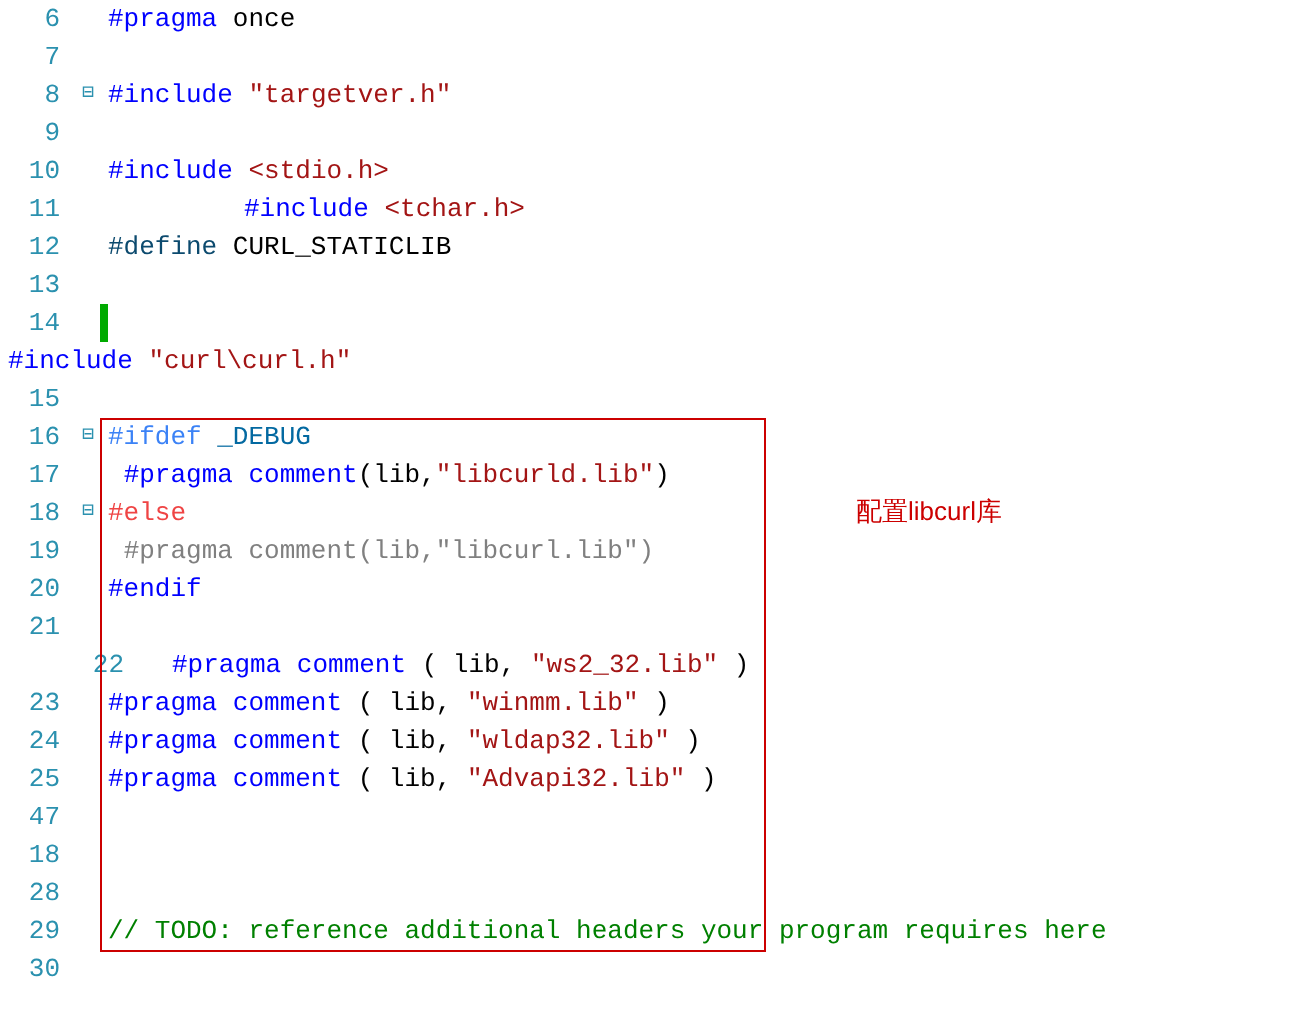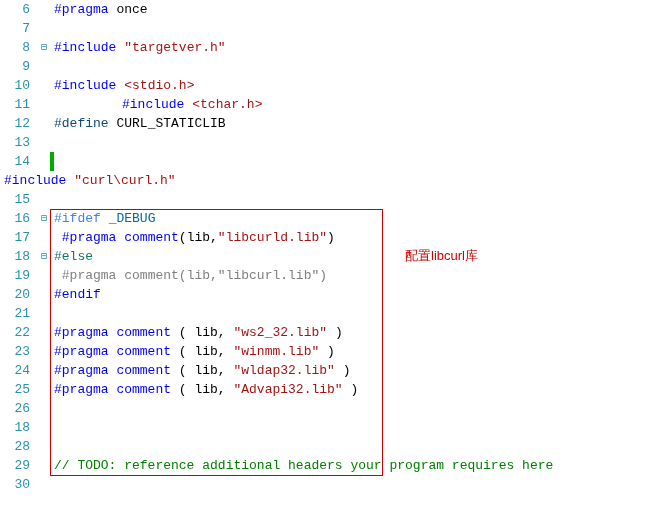--- a/index.html
+++ b/index.html
@@ -110,59 +110,59 @@
         <span class="code-content"><span style="color:#3b82f6">#ifdef</span> <span style="color:#0369a1">_DEBUG</span></span>
       </div>
       <div class="code-line" style="position: relative;">
         <span class="line-number">17</span>
         <span class="fold-icon" style="color: rgb(43, 145, 175); font-size: 10px;"></span>
         <span class="code-content"> <span style="color:#0000ff">#pragma comment</span><span style="color:#000000">(lib,</span><span style="color:#a31515">"libcurld.lib"</span><span style="color:#000000">)</span></span>
       </div>
       <div class="code-line" style="position: relative;">
         <span class="line-number">18</span>
         <span class="fold-icon" style="color: rgb(43, 145, 175); font-size: 10px;">⊟</span>
-        <span class="code-content"><span style="color:#0f766e">#else</span></span>
+        <span class="code-content"><span style="color:#ef4444">#else</span></span>
       </div>
       <div class="code-line" style="position: relative;">
         <span class="line-number">19</span>
         <span class="fold-icon" style="color: rgb(43, 145, 175); font-size: 10px;"></span>
         <span class="code-content"> <span style="color:#808080">#pragma comment(lib,"libcurl.lib")</span></span>
       </div>
       <div class="code-line" style="position: relative;">
         <span class="line-number">20</span>
         <span class="fold-icon" style="color: rgb(43, 145, 175); font-size: 10px;"></span>
         <span class="code-content"><span style="color:#0000ff">#endif</span></span>
       </div>
       <div class="code-line" style="position: relative;">
         <span class="line-number">21</span>
         <span class="fold-icon" style="color: rgb(43, 145, 175); font-size: 10px;"></span>
         <span class="code-content">&nbsp;</span>
       </div>
-      <div class="code-line" style="position: relative;">
+      <div class="code-line" style="position: relative; margin-left: 32px;">
         <span class="line-number">22</span>
         <span class="fold-icon" style="color: rgb(43, 145, 175); font-size: 10px;"></span>
         <span class="code-content"><span style="color:#0000ff">#pragma comment</span><span style="color:#000000"> ( lib, </span><span style="color:#a31515">"ws2_32.lib"</span><span style="color:#000000"> )</span></span>
       </div>
       <div class="code-line" style="position: relative;">
         <span class="line-number">23</span>
         <span class="fold-icon" style="color: rgb(43, 145, 175); font-size: 10px;"></span>
         <span class="code-content"><span style="color:#0000ff">#pragma comment</span><span style="color:#000000"> ( lib, </span><span style="color:#a31515">"winmm.lib"</span><span style="color:#000000"> )</span></span>
       </div>
       <div class="code-line" style="position: relative;">
         <span class="line-number">24</span>
         <span class="fold-icon" style="color: rgb(43, 145, 175); font-size: 10px;"></span>
         <span class="code-content"><span style="color:#0000ff">#pragma comment</span><span style="color:#000000"> ( lib, </span><span style="color:#a31515">"wldap32.lib"</span><span style="color:#000000"> )</span></span>
       </div>
       <div class="code-line" style="position: relative;">
         <span class="line-number">25</span>
         <span class="fold-icon" style="color: rgb(43, 145, 175); font-size: 10px;"></span>
         <span class="code-content"><span style="color:#0000ff">#pragma comment</span><span style="color:#000000"> ( lib, </span><span style="color:#a31515">"Advapi32.lib"</span><span style="color:#000000"> )</span></span>
       </div>
       <div class="code-line" style="position: relative;">
-        <span class="line-number">26</span>
+        <span class="line-number">47</span>
         <span class="fold-icon" style="color: rgb(43, 145, 175); font-size: 10px;"></span>
         <span class="code-content">&nbsp;</span>
       </div>
       <div class="code-line" style="position: relative;">
         <span class="line-number">18</span>
         <span class="fold-icon" style="color: rgb(43, 145, 175); font-size: 10px;"></span>
         <span class="code-content">&nbsp;</span>
       </div>
       <div class="code-line" style="position: relative;">
         <span class="line-number">28</span>
@@ -187,20 +187,20 @@
     top: 209px;
     width: 333px;
     height: 267px;
     border: 1px solid #cc0000;
     pointer-events: none;
     z-index: 10;
   "></div>
 
   <div style="
     position: absolute;
-    left: 405px;
+    left: 428px;
     top: 247px;
     color: #cc0000;
     font-family: 'SimSun', 'STSong', Arial, sans-serif;
     font-size: 13px;
     white-space: nowrap;
   ">配置libcurl库</div>
 </div>
 
 </body></html>

